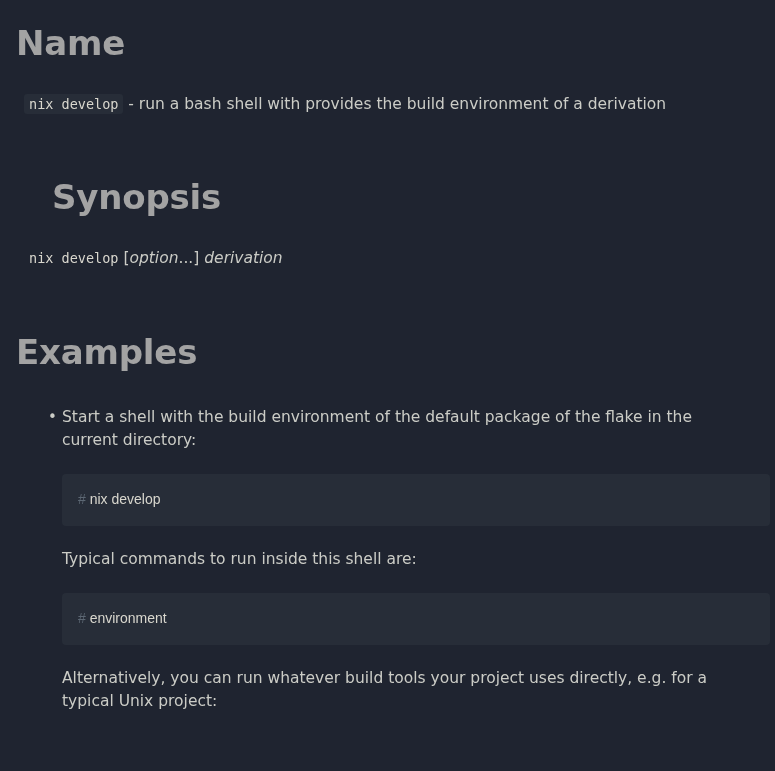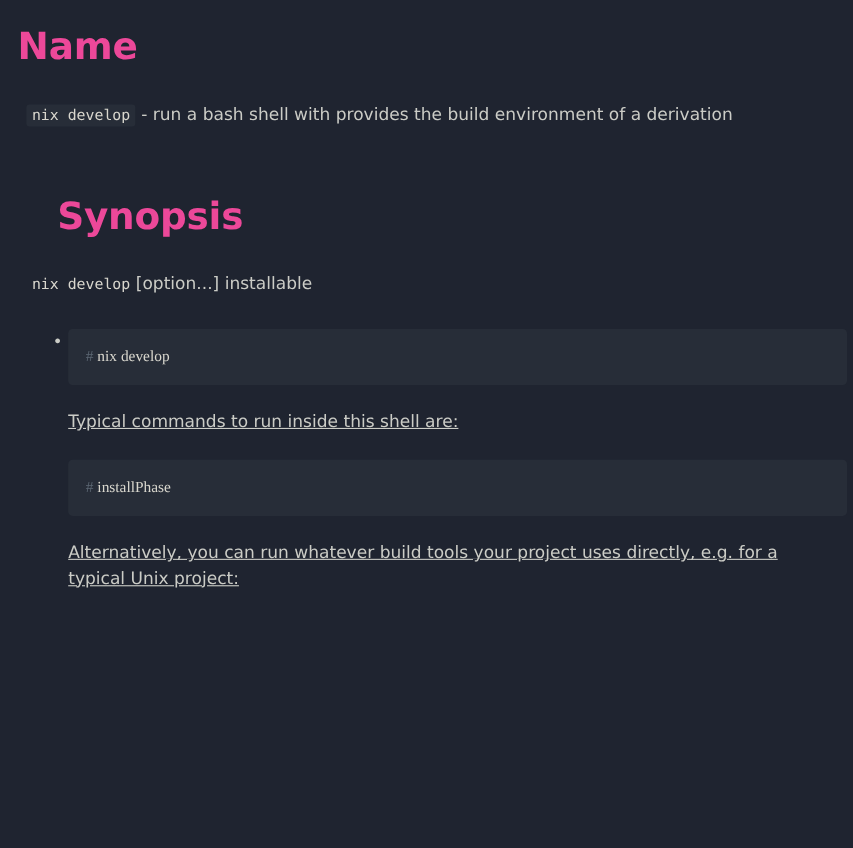--- a/index.html
+++ b/index.html
@@ -18,21 +18,21 @@
   }
   .page {
     width: 775px;
     box-sizing: border-box;
     padding: 0 16px;
   }
   h1 {
     font-family: "DejaVu Sans", sans-serif;
     font-size: 34px;
     font-weight: bold;
-    color: #ec4899;
+    color: #a3a3a3;
     margin: 18px 0 0 0;
     letter-spacing: -0.2px;
   }
   h1.synopsis { margin-top: 56px; margin-left: 36px; }
   h1.examples { margin-top: 56px; }
 
   .para {
     margin: 24px 0 0 0;
     padding-left: 8px;
     font-size: 15.5px;
@@ -45,21 +45,21 @@
     color: #d9d7ce;
     padding: 2px 5px;
     border-radius: 3px;
   }
   .inline-code-plain {
     font-family: "DejaVu Sans Mono", monospace;
     font-size: 13.5px;
     color: #d9d7ce;
     padding: 2px 5px;
   }
-  .italic { }
+  .italic { font-style: italic; }
 
   ul.examples-list {
     margin: 28px 0 0 0;
     padding-left: 46px;
     list-style: none;
   }
   ul.examples-list > li {
     position: relative;
     margin: 0;
   }
@@ -74,61 +74,63 @@
   .li-text {
     font-size: 15.5px;
     color: #cbccc6;
     max-width: 660px;
   }
   .codeblock {
     background: #272d38;
     border-radius: 4px;
     margin: 22px 0 0 0;
     padding: 14px 16px;
-    font-family: Liberation Serif, serif;
+    font-family: Liberation Sans, sans-serif;
     font-size: 14px;
     line-height: 1.7;
     color: #d9d7ce;
     width: 708px;
     box-sizing: border-box;
   }
   .codeblock .line { white-space: pre; }
   .hash { color: #5c6773; }
   .cmd { color: #d9d7ce; }
-  .after-block { margin-top: 22px; text-decoration: underline; }
+  .after-block { margin-top: 22px; }
 </style>
 </head>
 <body>
 
 <div class="page">
 
   <h1 class="name">Name</h1>
 
   <div class="para">
     <span class="inline-code">nix develop</span>
     <span>- run a bash shell with provides the build environment of a derivation</span>
   </div>
 
   <h1 class="synopsis">Synopsis</h1>
 
   <div class="para">
     <span class="inline-code-plain">nix develop</span><span>[</span><span class="italic">option</span><span>...</span><span>]</span>
-    <span class="italic">installable</span>
+    <span class="italic">derivation</span>
   </div>
 
+  <h1 class="examples">Examples</h1>
 
   <ul class="examples-list">
     <li>
+      <div class="li-text">Start a shell with the build environment of the default package of the flake in the current directory:</div>
       <div class="codeblock">
         <div class="line"><span class="hash">#</span><span class="cmd"> nix develop</span></div>
       </div>
 
       <div class="li-text after-block">Typical commands to run inside this shell are:</div>
       <div class="codeblock">
-        <div class="line"><span class="hash">#</span><span class="cmd"> installPhase</span></div>
+        <div class="line"><span class="hash">#</span><span class="cmd"> environment</span></div>
       </div>
 
       <div class="li-text after-block">Alternatively, you can run whatever build tools your project uses directly, e.g. for a typical Unix project:</div>
 
     </li>
   </ul>
 
 </div>
 
 </body></html>

